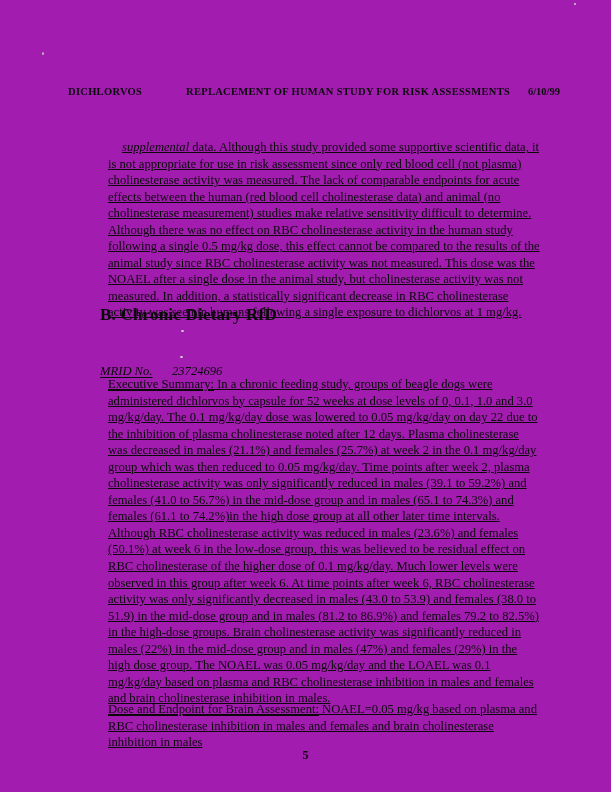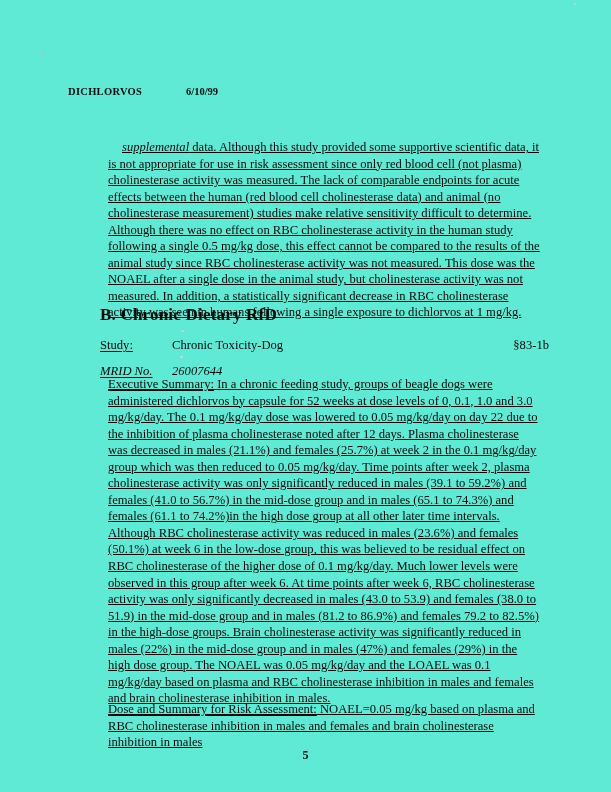--- a/index.html
+++ b/index.html
@@ -4,21 +4,21 @@
 <style>
   html, body {
     margin: 0;
     padding: 0;
     background: #ffffff;
   }
   .page {
     position: relative;
     width: 611px;
     height: 792px;
-    background: #5eead4;
+    background: #a21caf;
     overflow: hidden;
     font-family: "Liberation Serif", "DejaVu Serif", serif;
     color: #0a0a0a;
   }
 
   
   .speck {
     position: absolute;
     background: #b9b9b9;
     border-radius: 50%;
@@ -105,43 +105,39 @@
 
 <div class="page">
 
   <span class="speck s1"></span>
   <span class="speck s2"></span>
   <span class="speck s3"></span>
   <span class="speck s4"></span>
 
   <div class="runhead">
     <span class="rh-left">DICHLORVOS</span>
+    <span class="rh-center">REPLACEMENT OF HUMAN STUDY FOR  RISK ASSESSMENTS</span>
     <span class="rh-right">6/10/99</span>
   </div>
 
   <div class="body-block" style="top:131px;">
     <p class="indent-first"><i class="ital">supplemental</i><span> data.  Although this study provided some supportive scientific data, it is not appropriate for use in risk assessment since only red blood cell (not plasma) cholinesterase activity was measured.  The lack of comparable endpoints for acute effects between the human (red blood cell cholinesterase data) and animal (no cholinesterase measurement) studies make relative sensitivity difficult to determine.  Although there was no effect on RBC cholinesterase activity in the human study following a single 0.5 mg/kg dose, this effect cannot be compared to the results of the animal study since RBC cholinesterase activity was not measured.  This dose was the NOAEL after a single dose in the animal study, but cholinesterase activity was not measured.  In addition, a statistically significant decrease in RBC cholinesterase activity was seen in humans following a single exposure to dichlorvos at 1 mg/kg.</span></p>
   </div>
 
   <div class="sec-head" style="top:305px;">B.  Chronic Dietary RfD</div>
 
-  <div class="kv-row" style="top:338px;">
-    <span class="kv-label">Study:</span>
-    <span class="kv-value">Chronic Toxicity-Dog</span>
-    <span class="kv-ref">§83-1b</span>
-  </div>
 
   <div class="kv-row" style="top:364px;font-style:italic;">
     <span class="kv-label">MRID No.</span>
-    <span class="kv-value">26007644</span>
+    <span class="kv-value">23724696</span>
   </div>
 
   <div class="body-block" style="top:368px;">
     <p><span class="lead-underline">Executive Summary:</span><span>  In a chronic feeding study, groups of beagle dogs were administered dichlorvos by capsule for 52 weeks at dose levels of 0, 0.1, 1.0 and 3.0 mg/kg/day.  The 0.1 mg/kg/day dose was lowered to 0.05 mg/kg/day on day 22 due to the inhibition of plasma cholinesterase noted after 12 days.  Plasma cholinesterase was decreased in males (21.1%) and females (25.7%) at week 2 in the 0.1 mg/kg/day group which was then reduced to 0.05 mg/kg/day.  Time points after week 2, plasma cholinesterase activity was only significantly reduced in males (39.1 to 59.2%) and females (41.0 to 56.7%) in the mid-dose group and in males (65.1 to 74.3%) and females (61.1 to 74.2%)in the high dose group at all other later time intervals.  Although RBC cholinesterase activity was reduced in males (23.6%) and females (50.1%) at week 6 in the low-dose group, this was believed to be residual effect on RBC cholinesterase of the higher dose of 0.1 mg/kg/day.  Much lower levels were observed in this group after week 6.  At time points after week 6, RBC cholinesterase activity was only significantly decreased in males (43.0 to 53.9) and females (38.0 to 51.9) in the mid-dose group and in males (81.2 to 86.9%) and females 79.2 to 82.5%) in the high-dose groups.  Brain cholinesterase activity was significantly reduced in males (22%) in the mid-dose group and in males (47%) and females (29%) in the high dose group.  The NOAEL was 0.05 mg/kg/day and the LOAEL was 0.1 mg/kg/day based on plasma and RBC cholinesterase inhibition in males and females and brain cholinesterase inhibition in males.</span></p>
   </div>
 
   <div class="body-block" style="top:693px;">
-    <p><span class="lead-underline">Dose and Summary for Risk Assessment:</span><span>  NOAEL=0.05 mg/kg based on plasma and RBC cholinesterase inhibition in males and females and brain cholinesterase inhibition in males</span></p>
+    <p><span class="lead-underline">Dose and Endpoint for Brain Assessment:</span><span>  NOAEL=0.05 mg/kg based on plasma and RBC cholinesterase inhibition in males and females and brain cholinesterase inhibition in males</span></p>
   </div>
 
   <div class="folio">5</div>
 
 </div>
 
 </body></html>

